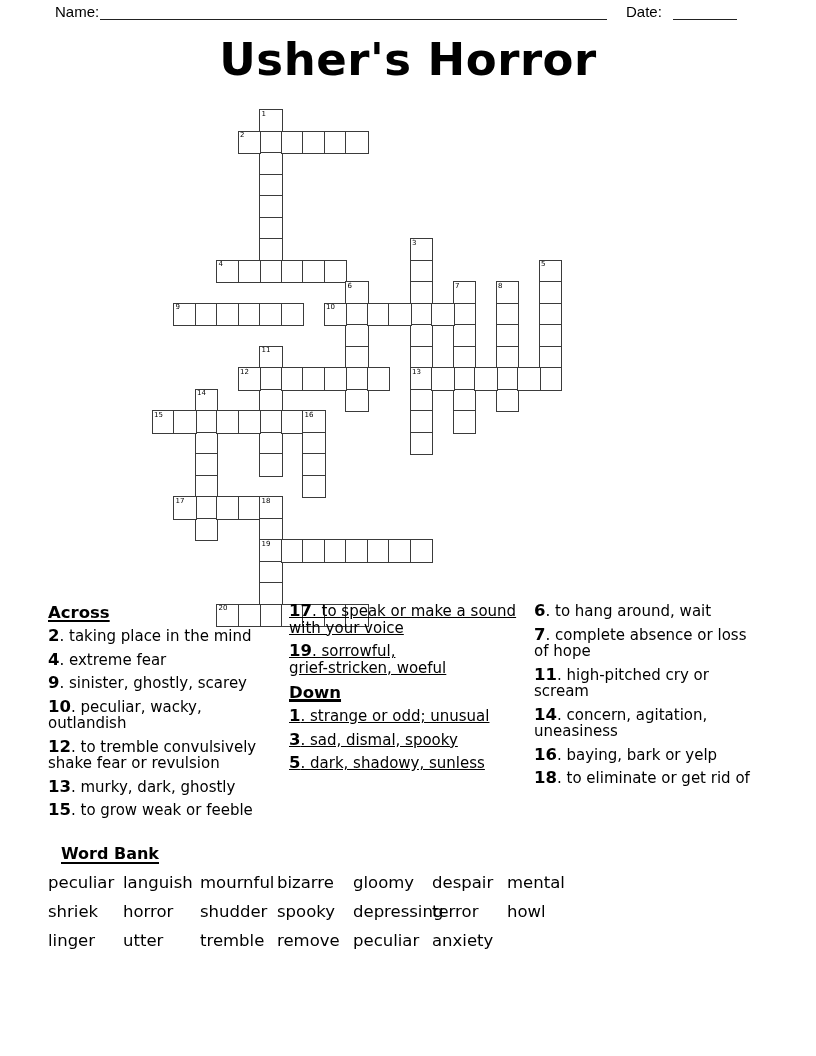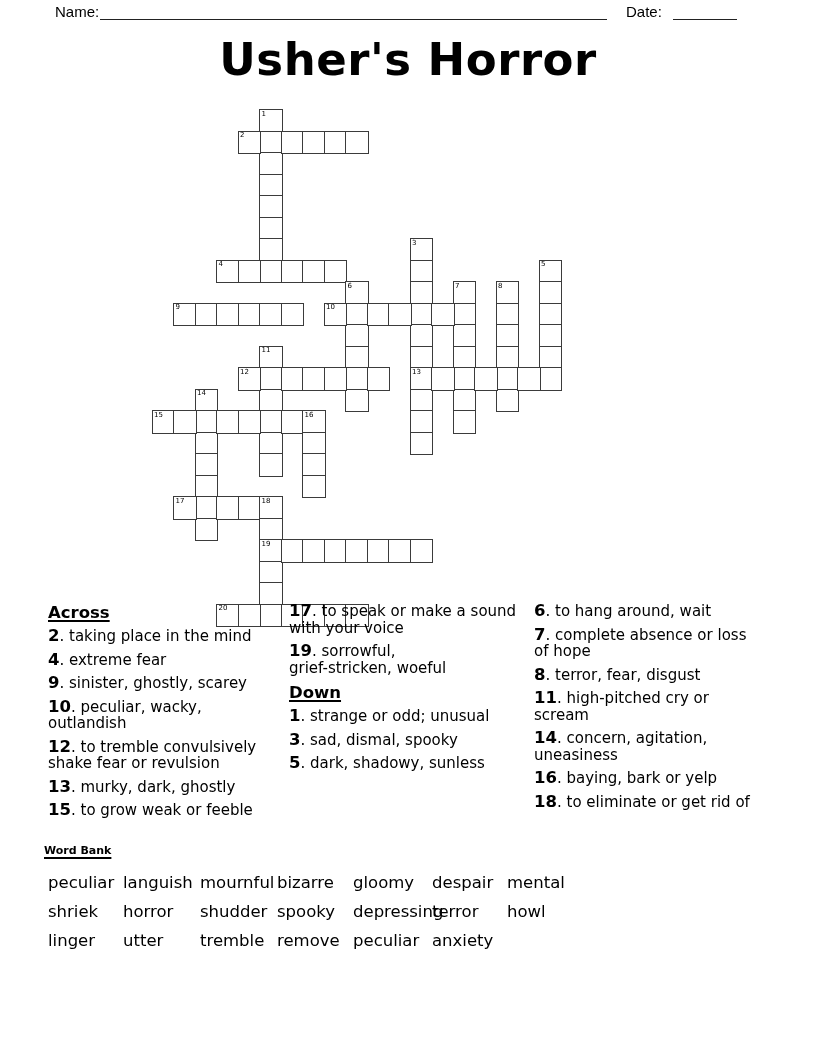--- a/index.html
+++ b/index.html
@@ -23,30 +23,30 @@
   
   #cw-grid{position:absolute;left:44px;top:109px;}
   .cw-cell{position:absolute;width:23.5px;height:23.5px;box-sizing:border-box;
            border:1.9px solid #3b3b3b;background:#fff;}
   .cw-num{position:absolute;top:-0.5px;left:1.5px;font-size:7px;line-height:9px;
           color:#000;}
 
   
   .clue-col{position:absolute;top:603px;}
   #clue-col-0{left:48px;width:244px;}
-  #clue-col-1{left:289px;width:244px;}
+  #clue-col-1{left:289px;width:244px;text-decoration:underline;}
   #clue-col-2{left:534px;width:260px;}
   .clue-header{font-size:16.5px;font-weight:bold;text-decoration:underline;
                text-decoration-thickness:1.8px;text-underline-offset:2px;
                margin:0 0 6px 0;}
   .clue{font-size:15px;line-height:16.5px;margin-bottom:7px;white-space:pre-line;}
   .clue .clue-num{font-weight:bold;font-size:16.5px;}
 
   
-  #wb-header{position:absolute;left:44px;top:844px;font-size:11px;
+  #wb-header{position:absolute;left:61px;top:844px;font-size:16px;
              font-weight:bold;text-decoration:underline;
              text-decoration-thickness:2px;text-underline-offset:3px;}
   #wb{position:absolute;left:48px;top:873px;display:grid;
       grid-template-columns:75px 77px 77px 76px 79px 75px auto;
       row-gap:10px;font-size:16.5px;}
   .wb-word{white-space:nowrap;}
 </style>
 </head>
 <body>
 
@@ -234,21 +234,20 @@
 grief-stricken, woeful</span></div>
     <div class="clue-header">Down</div>
     <div class="clue"><span class="clue-num">1</span><span>. strange or odd; unusual</span></div>
     <div class="clue"><span class="clue-num">3</span><span>. sad, dismal, spooky</span></div>
     <div class="clue"><span class="clue-num">5</span><span>. dark, shadowy, sunless</span></div>
   </div>
 <div class="clue-col" id="clue-col-2">
     <div class="clue"><span class="clue-num">6</span><span>. to hang around, wait</span></div>
     <div class="clue"><span class="clue-num">7</span><span>. complete absence or loss
 of hope</span></div>
-    <div class="clue"><span class="clue-num">8</span><span>. terror, fear, disgust</span></div>
     <div class="clue"><span class="clue-num">11</span><span>. high-pitched cry or
 scream</span></div>
     <div class="clue"><span class="clue-num">14</span><span>. concern, agitation,
 uneasiness</span></div>
     <div class="clue"><span class="clue-num">16</span><span>. baying, bark or yelp</span></div>
     <div class="clue"><span class="clue-num">18</span><span>. to eliminate or get rid of</span></div>
   </div>
 
 <div id="wb-header">Word Bank</div>
 <div id="wb">

